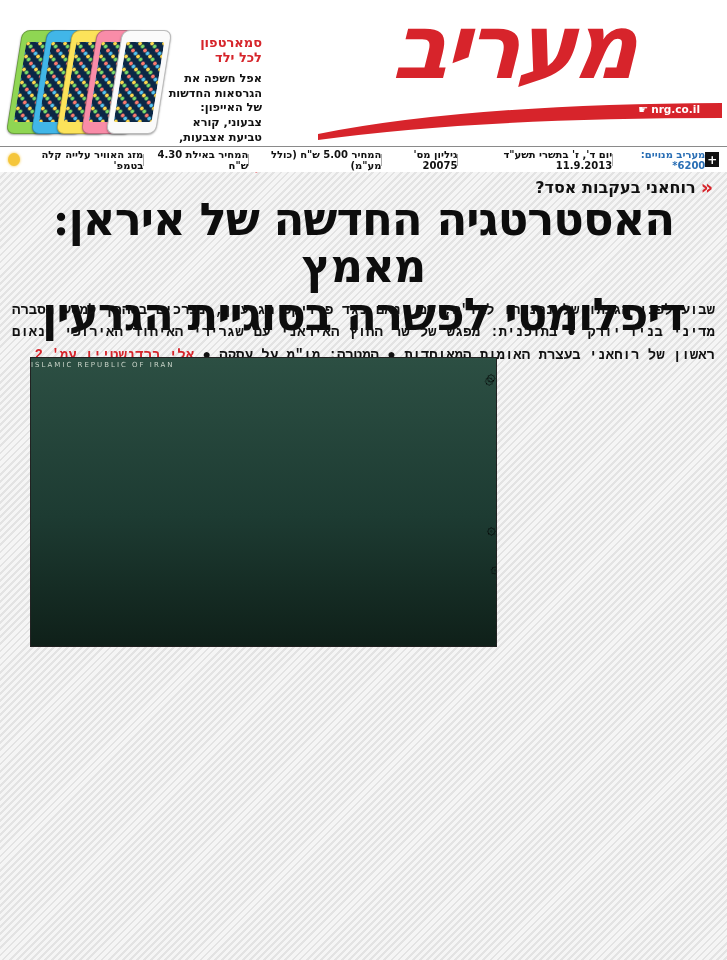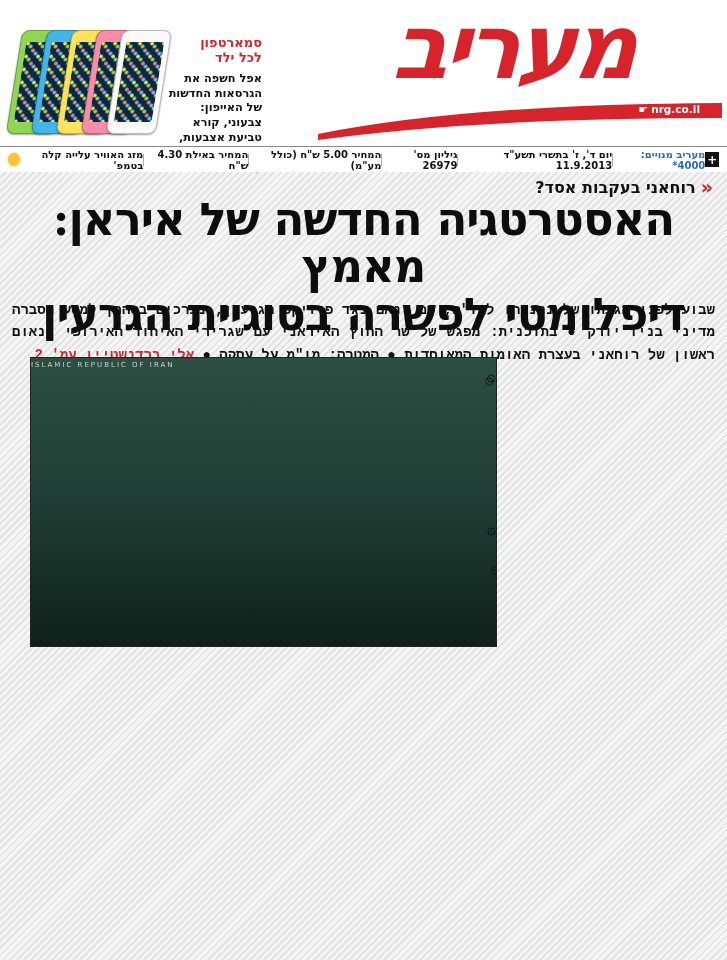--- a/index.html
+++ b/index.html
@@ -137,25 +137,25 @@
       <div class="logo-word">מעריב</div>
       <svg class="swoosh" viewBox="0 0 404 42">
         <path d="M0 36 Q 150 6 404 5 L404 20 Q 160 20 0 42 Z" fill="#d7242b"></path>
       </svg>
       <div class="nrg"><span class="hand">☛</span><span>nrg.co.il</span></div>
     </div>
   </div>
 
   <div class="infobar">
     <span class="plusbox">+</span>
-    <span class="blue">מעריב מנויים: 4000*</span>
+    <span class="blue">מעריב מנויים: 6200*</span>
     <span class="sep"></span>
     <span>יום ד', ז' בתשרי תשע"ד 11.9.2013</span>
     <span class="sep"></span>
-    <span>גיליון מס' 26979</span>
+    <span>גיליון מס' 20075</span>
     <span class="sep"></span>
     <span>המחיר 5.00 ש"ח (כולל מע"מ)</span>
     <span class="sep"></span>
     <span>המחיר באילת 4.30 ש"ח</span>
     <span class="sep"></span>
     <span>מזג האוויר עלייה קלה בטמפ'</span>
     <span class="sun"></span>
   </div>
 
   <div class="kickrow">

